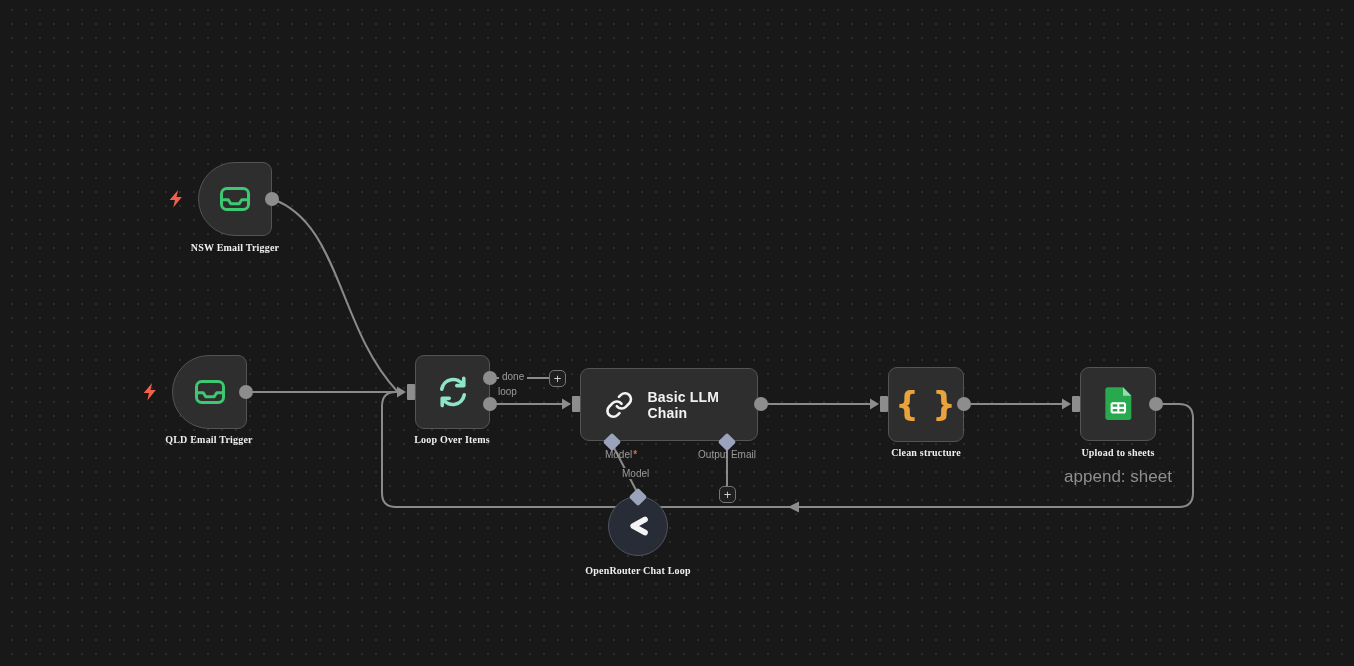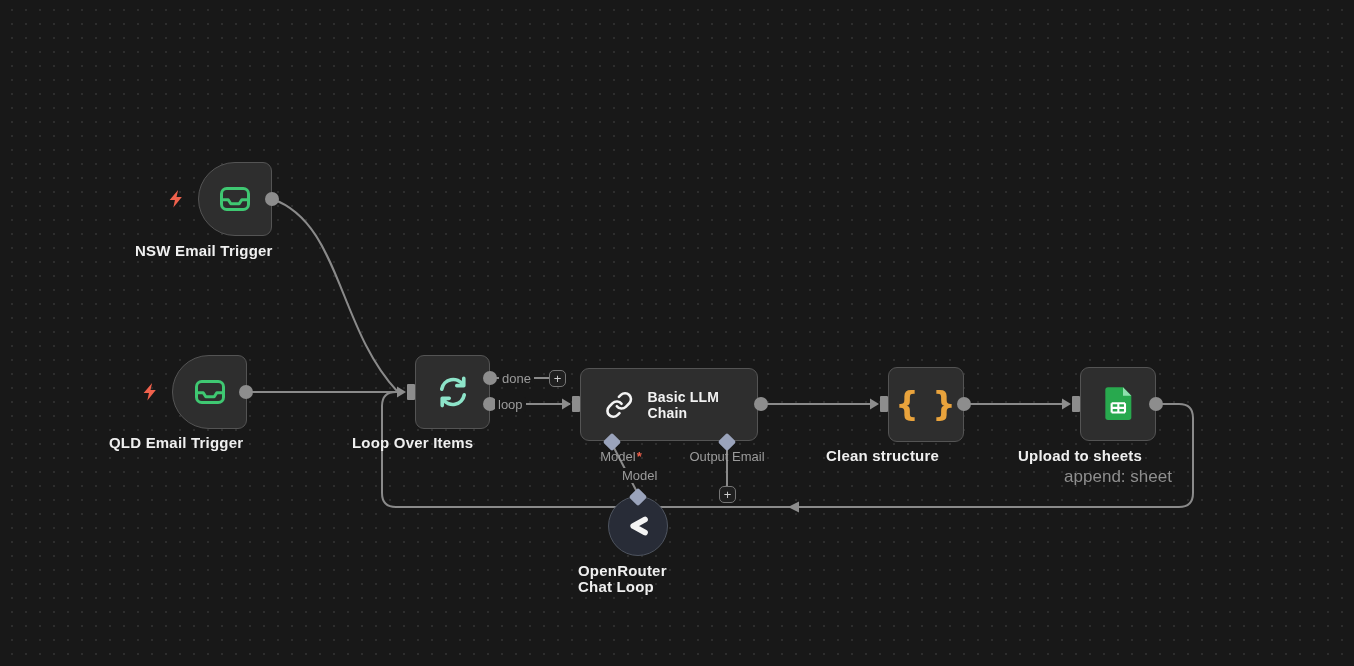--- a/index.html
+++ b/index.html
@@ -22,25 +22,25 @@
   .node-nsw{left:198px;top:162px;width:74px;height:74px;}
   .node-qld{left:172px;top:355px;width:75px;height:74px;}
   .node-loop{left:415px;top:355px;width:75px;height:74px;}
   .node-llm{left:580px;top:368px;width:178px;height:73px;justify-content:flex-start;padding-left:24px;gap:14px;}
   .node-clean{left:888px;top:367px;width:76px;height:75px;}
   .node-upload{left:1080px;top:367px;width:76px;height:74px;}
   .node-openrouter{left:608px;top:496px;width:60px;height:60px;border-radius:50%;
     background:#282c37;border:1px solid #4e545f;}
   .llm-title{color:#f2f2f2;font-size:14px;font-weight:700;letter-spacing:.2px;}
   .node-label{
-    position:absolute;z-index:4;width:200px;text-align:left;
-    color:#efefef;font-size:15px;font-weight:700;letter-spacing:.2px;
+    position:absolute;z-index:4;width:200px;text-align:center;
+    color:#efefef;font-size:10px;font-weight:700;letter-spacing:.2px;font-family:Liberation Serif, serif;
   }
   .node-sub{position:absolute;z-index:4;width:200px;text-align:center;color:#8f8f8f;font-size:17px;font-weight:400;}
-  .port-label{position:absolute;z-index:4;text-align:center;color:#9b9b9b;font-size:13px;}
+  .port-label{position:absolute;z-index:4;text-align:center;color:#9b9b9b;font-size:10px;}
   .onwire{background:#181818;padding:0 3px;border-radius:2px;}
   .req{color:#f0614c;font-weight:700;margin-left:1px;}
   .plus-btn{
     position:absolute;z-index:4;width:17px;height:17px;box-sizing:border-box;
     border:1.6px solid #757575;border-radius:5px;background:#1f1f1f;color:#cfcfcf;
     display:flex;align-items:center;justify-content:center;
     font-size:13px;line-height:1;cursor:pointer;font-weight:400;
   }
   .braces{color:#e9a33c;font-size:33px;font-weight:600;letter-spacing:1px;font-family:"DejaVu Sans",sans-serif;}
   .bolt{position:absolute;z-index:2;}
@@ -155,21 +155,21 @@
 
   <div class="node-label" style="left:135px;top:242px;">NSW Email Trigger</div>
   <div class="node-label" style="left:109px;top:434px;">QLD Email Trigger</div>
   <div class="node-label" style="left:352px;top:434px;">Loop Over Items</div>
   <div class="node-label" style="left:826px;top:447px;">Clean structure</div>
   <div class="node-label" style="left:1018px;top:447px;">Upload to sheets</div>
   <div class="node-sub" style="left:1018px;top:467px;">append: sheet</div>
   <div class="node-label" style="left:578px;top:563px;width:120px;line-height:16px;">OpenRouter Chat Loop</div>
 
   <div class="port-label onwire" style="left:499px;top:371px;">done</div>
-  <div class="port-label onwire" style="left:495px;top:397px;">loop</div>
+  <div class="port-label onwire" style="left:495px;top:386px;">loop</div>
 
   <div class="port-label" style="left:571px;top:449px;width:100px;">
     <span>Model</span><span class="req">*</span>
   </div>
   <div class="port-label" style="left:662px;top:449px;width:130px;">Output Email</div>
   <div class="port-label onwire" style="left:619px;top:468px;">Model</div>
 
   <div class="plus-btn" style="left:549px;top:370px;">+</div>
   <div class="plus-btn" style="left:719px;top:486px;">+</div>
 

